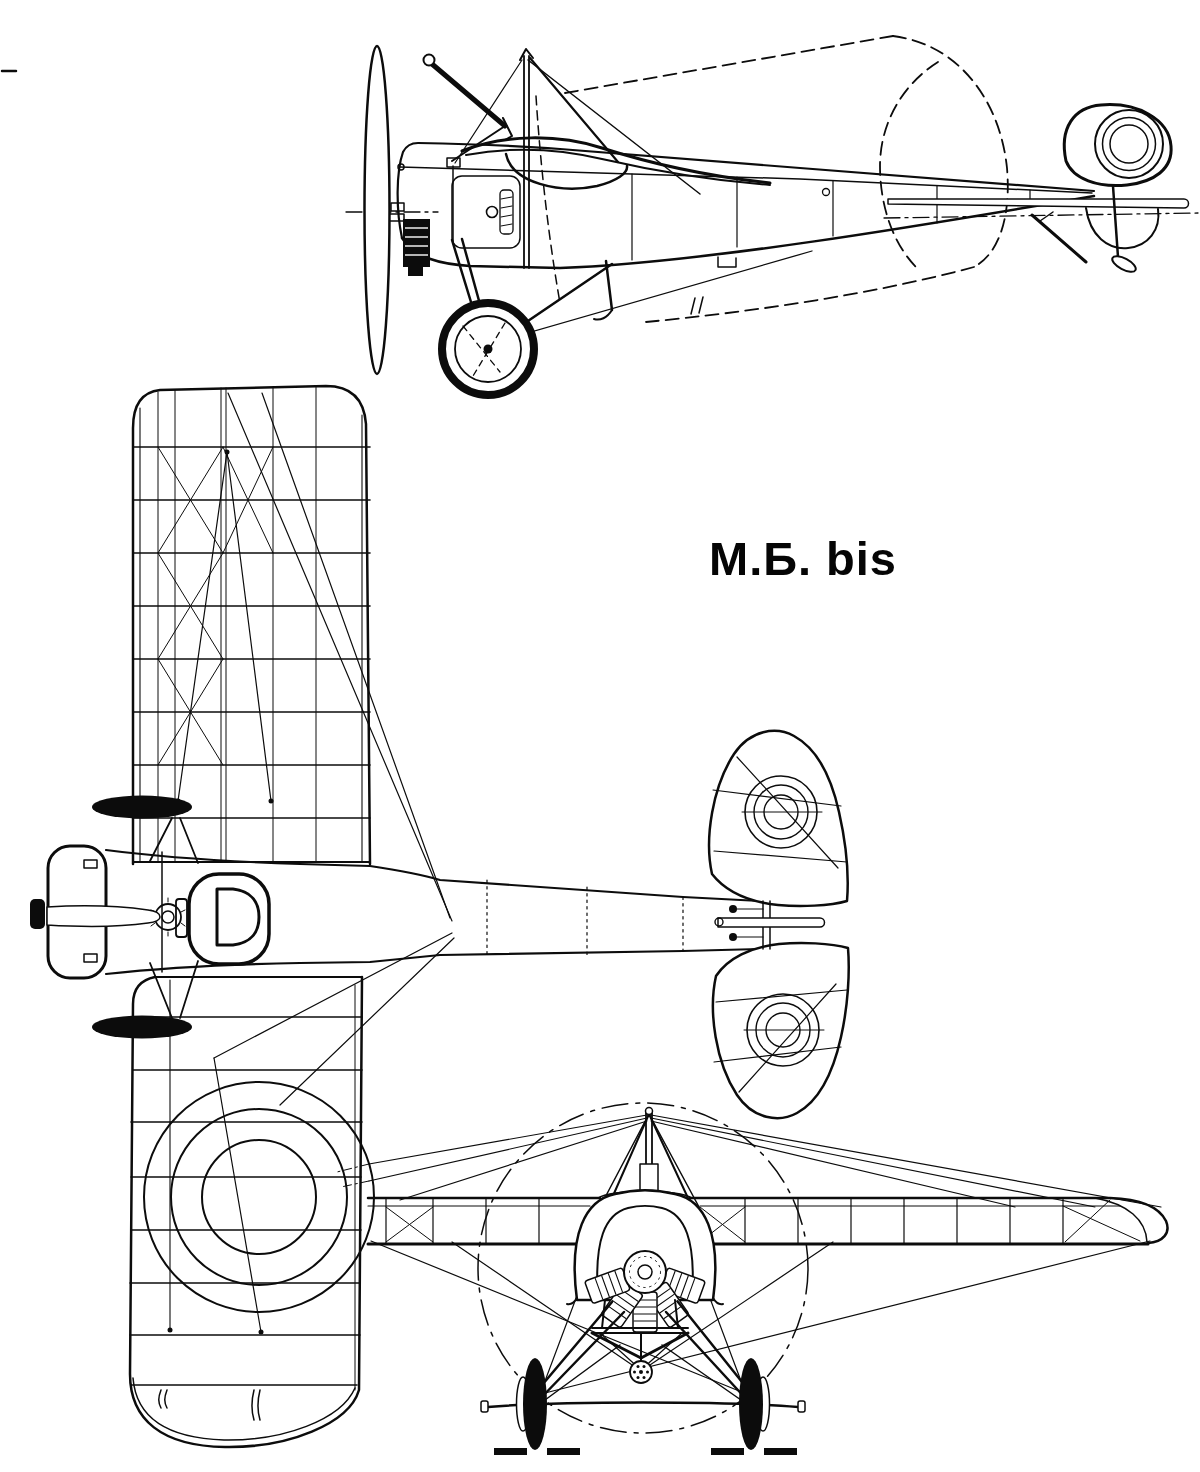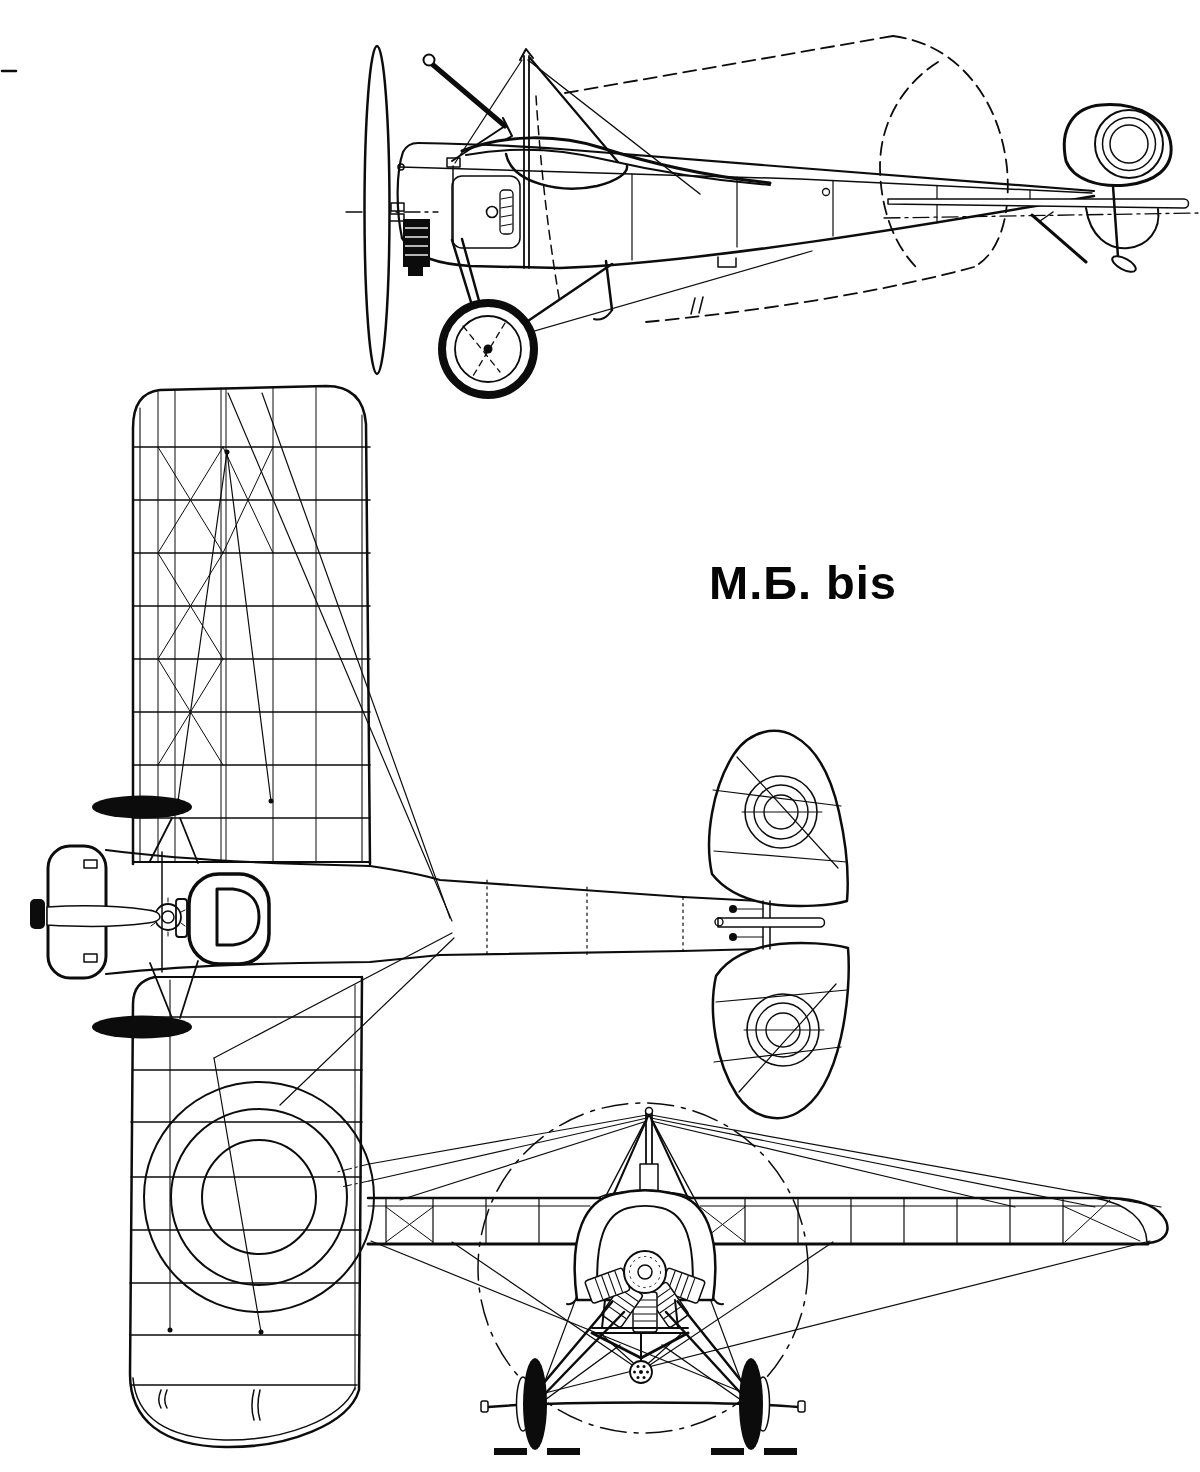--- a/index.html
+++ b/index.html
@@ -7,21 +7,20 @@
   #stage{position:absolute;left:0;top:0;width:1200px;height:1472px;}
   svg{display:block}
   .s{stroke:#0c0c0c;fill:none;stroke-linecap:round;stroke-linejoin:round;}
   .f{fill:#0c0c0c;stroke:none;}
   .wl{fill:#ffffff;stroke:#0c0c0c;stroke-linejoin:round;}
   #drawing-title{
     position:absolute;left:709px;top:531px;
     font-family:"Liberation Sans", sans-serif;
     font-weight:bold;font-size:47px;color:#050505;letter-spacing:1px;
     white-space:nowrap;
-    margin-top:24px;
   }
 </style>
 </head>
 <body style="background: rgb(255, 255, 255);">
 
 <div id="stage">
 <svg width="1200" height="1472" viewBox="0 0 1200 1472">
 
   <g>
 

